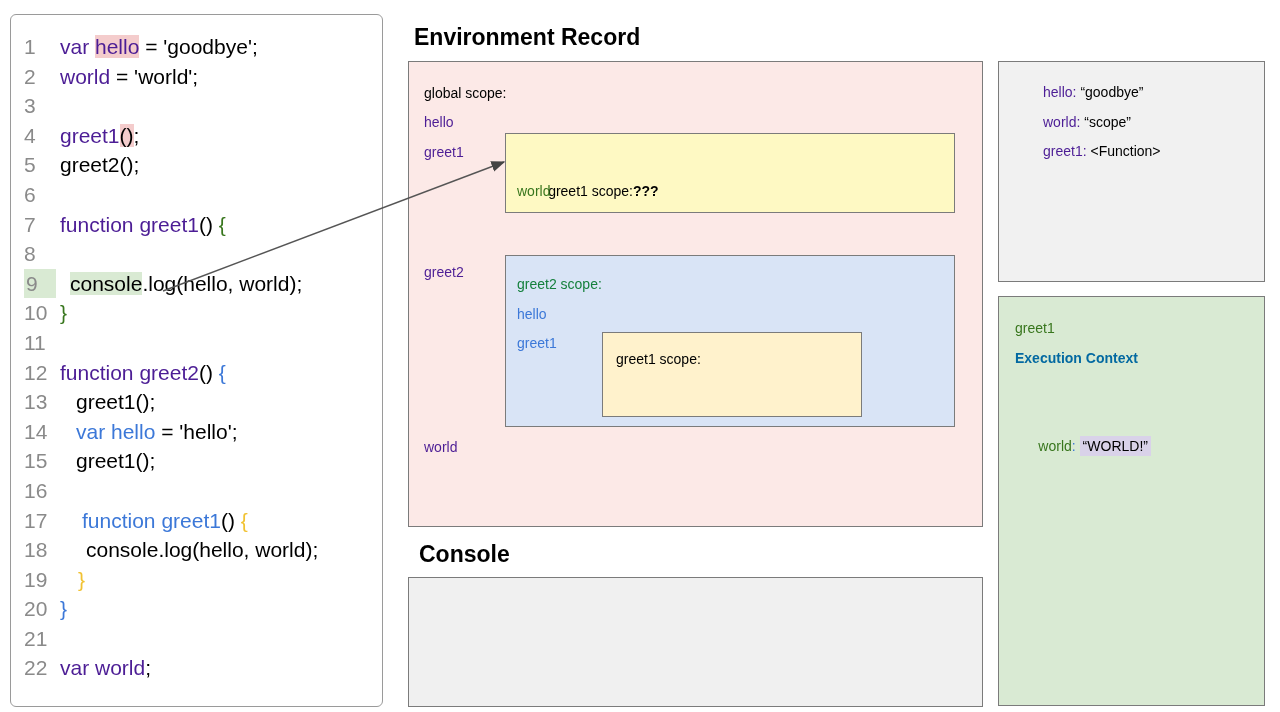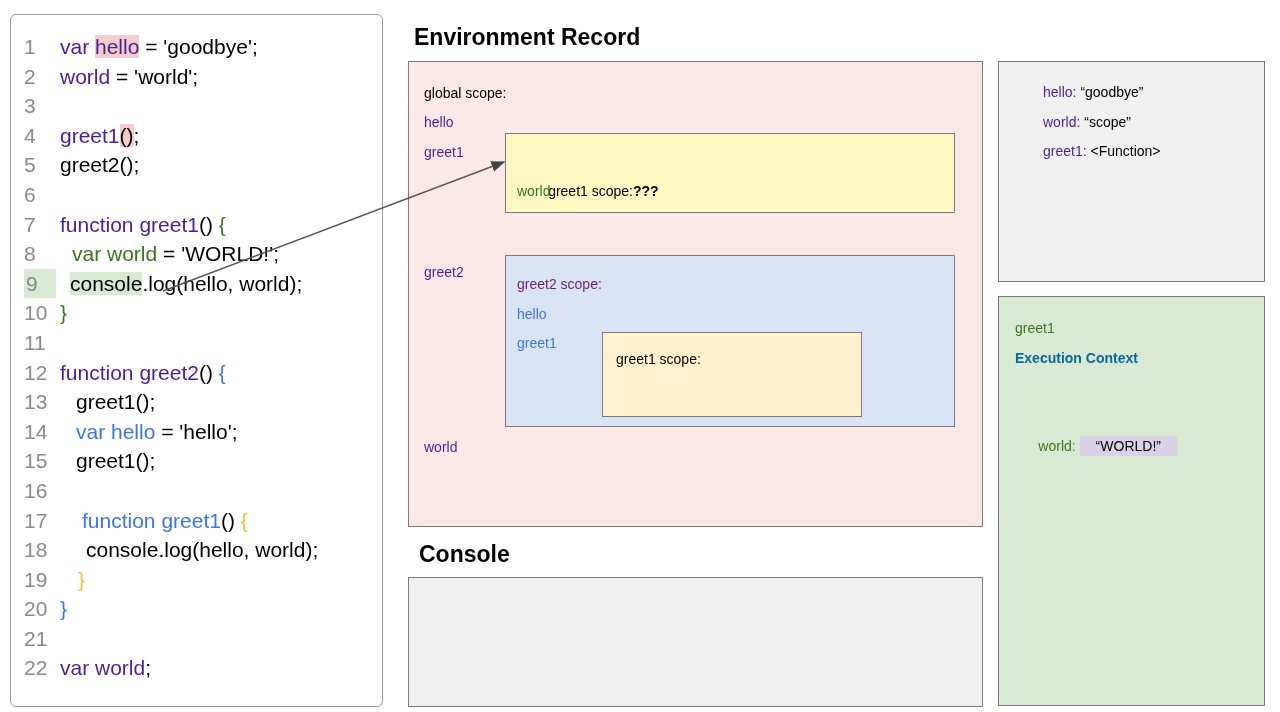--- a/index.html
+++ b/index.html
@@ -25,39 +25,39 @@
   #er-box{left:408px;top:61px;width:575px;height:466px;background:#fce9e7;}
   #greet1-scope-box{left:96px;top:71px;width:450px;height:80px;background:#fef9c3;}
   #greet2-scope-box{left:96px;top:193px;width:450px;height:172px;background:#d9e4f6;}
   #inner-greet1-box{left:96px;top:76px;width:260px;height:85px;background:#fff2cc;}
   #console-box{left:408px;top:577px;width:575px;height:130px;background:#f0f0f0;}
   #gc-box{left:998px;top:61px;width:267px;height:221px;background:#f1f1f1;}
   #ec-box{left:998px;top:296px;width:267px;height:410px;background:#d9ead3;}
   .box-text{position:absolute;font-size:14px;line-height:29.5px;white-space:pre;}
   .bold{font-weight:bold;}
   .entry-val{margin-left:0.28em;color:#000;}
-  #ec-box .val-hl{background:#d9d2e9;padding:2px 16px;}
+  #ec-box .val-hl{background:#d9d2e9;padding:2px 3px;}
   
   #arrow-overlay{left:0;top:0;width:1280px;height:712px;pointer-events:none;}
 </style>
 </head>
 <body>
 
 <div id="stage">
 
   <div id="code-panel" class="abs">
     <div id="code-lines">
         <div class="code-row"><span class="ln">1</span><span class="code-text"><span class="c-red">var </span><span class="c-red hl-pink">hello</span><span class="c-black"> = 'goodbye';</span></span></div>
         <div class="code-row"><span class="ln">2</span><span class="code-text"><span class="c-red">world</span><span class="c-black"> = 'world';</span></span></div>
         <div class="code-row"><span class="ln">3</span><span class="code-text"></span></div>
         <div class="code-row"><span class="ln">4</span><span class="code-text"><span class="c-red">greet1</span><span class="c-black hl-pink">()</span><span class="c-black">;</span></span></div>
         <div class="code-row"><span class="ln">5</span><span class="code-text"><span class="c-black">greet2();</span></span></div>
         <div class="code-row"><span class="ln">6</span><span class="code-text"></span></div>
         <div class="code-row"><span class="ln">7</span><span class="code-text"><span class="c-red">function greet1</span><span class="c-black">() </span><span class="c-green">{</span></span></div>
-        <div class="code-row"><span class="ln">8</span><span class="code-text" style="padding-left: 12px;"><span class="c-green">var world</span><span class="c-black"> = 'WORLD!';</span></span></div>
+        <div class="code-row"><span class="ln">8</span></div>
         <div class="code-row"><span class="ln hl-green">9</span><span class="code-text" style="padding-left: 10px;"><span class="c-black hl-green">console</span><span class="c-black">.log(hello, world);</span></span></div>
         <div class="code-row"><span class="ln">10</span><span class="code-text"><span class="c-green">}</span></span></div>
         <div class="code-row"><span class="ln">11</span><span class="code-text"></span></div>
         <div class="code-row"><span class="ln">12</span><span class="code-text"><span class="c-red">function greet2</span><span class="c-black">() </span><span class="c-blue">{</span></span></div>
         <div class="code-row"><span class="ln">13</span><span class="code-text" style="padding-left: 16px;"><span class="c-black">greet1();</span></span></div>
         <div class="code-row"><span class="ln">14</span><span class="code-text" style="padding-left: 16px;"><span class="c-blue">var hello</span><span class="c-black"> = 'hello';</span></span></div>
         <div class="code-row"><span class="ln">15</span><span class="code-text" style="padding-left: 16px;"><span class="c-black">greet1();</span></span></div>
         <div class="code-row"><span class="ln">16</span><span class="code-text"></span></div>
         <div class="code-row"><span class="ln">17</span><span class="code-text" style="padding-left: 22px;"><span class="c-blue">function greet1</span><span class="c-black">() </span><span class="c-orange">{</span></span></div>
         <div class="code-row"><span class="ln">18</span><span class="code-text" style="padding-left: 26px;"><span class="c-black">console.log(hello, world);</span></span></div>
@@ -78,21 +78,21 @@
     <div class="box-text c-red" style="left:15px;top:371px;">world</div>
 
     <div id="greet1-scope-box" class="box">
       <div class="box-text" style="left:11px;top:13px;">
         <span>greet1 scope:</span><span class="bold">???</span>
       </div>
       <div class="box-text c-green" style="left:11px;top:42.5px;">world</div>
     </div>
 
     <div id="greet2-scope-box" class="box">
-      <div class="box-text" style="left:11px;top:14px;color:#701a75;">greet2 scope:</div>
+      <div class="box-text" style="left:11px;top:14px;color:#15803d;">greet2 scope:</div>
       <div class="box-text c-blue" style="left:11px;top:43.5px;">hello</div>
       <div class="box-text c-blue" style="left:11px;top:73px;">greet1</div>
 
       <div id="inner-greet1-box" class="box">
         <div class="box-text" style="left:13px;top:12px;color:#000;">greet1 scope:</div>
       </div>
     </div>
   </div>
 
   <div class="abs sec-title" style="left:419px;top:541px;">Console</div>

